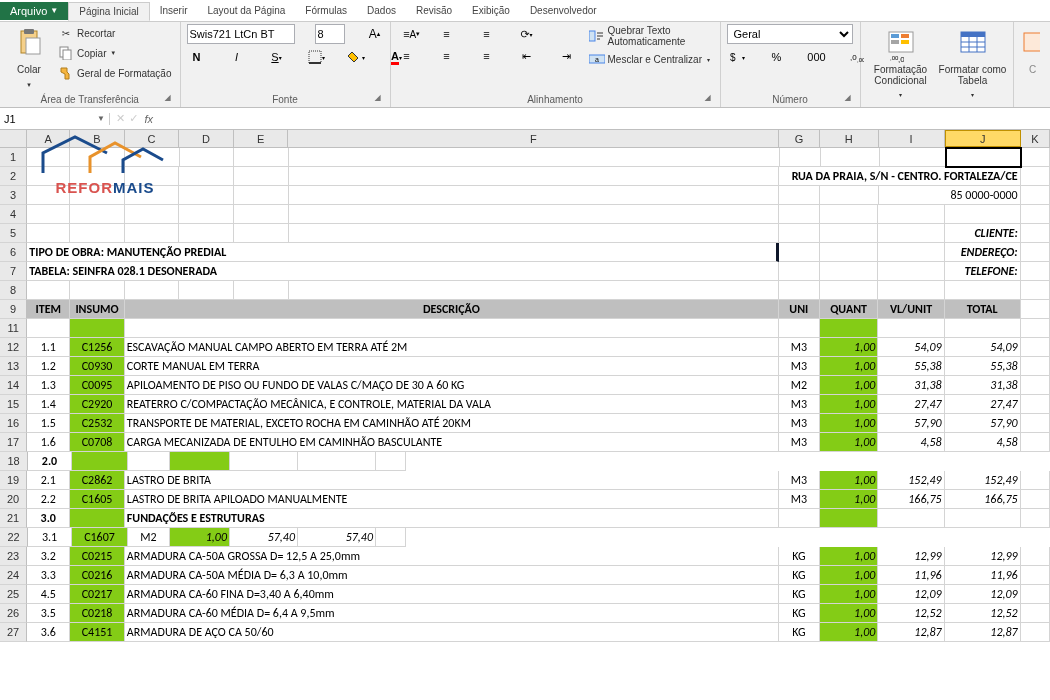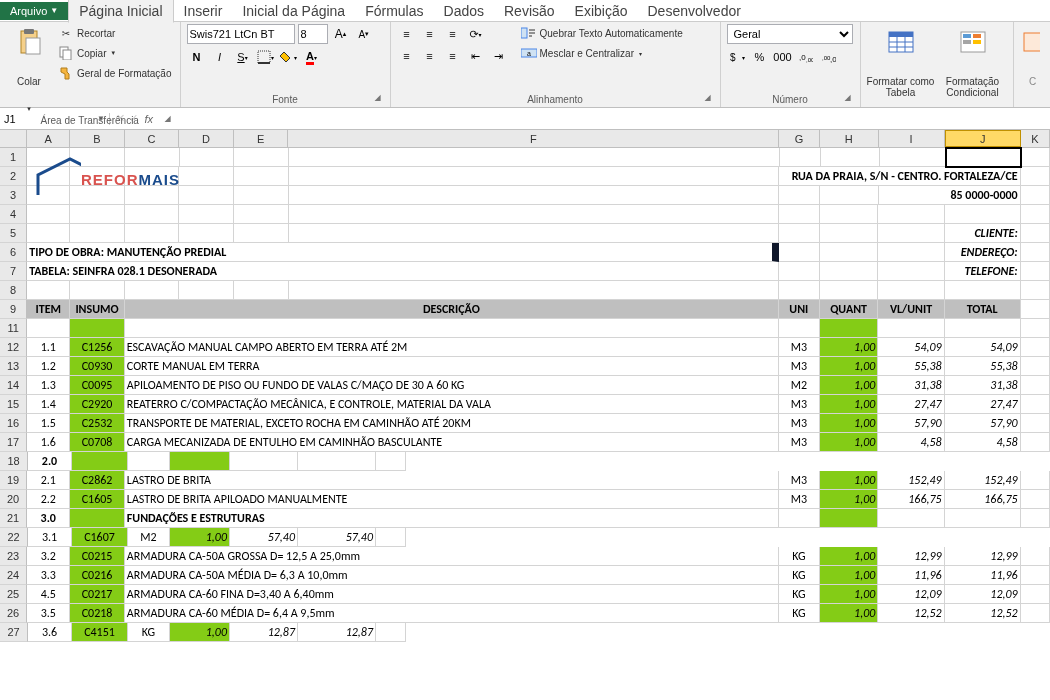--- a/index.html
+++ b/index.html
@@ -2,35 +2,35 @@
 <html><head>
 <meta charset="utf-8">
 <style>
 * { margin: 0; padding: 0; box-sizing: border-box; font-family: "Segoe UI", Tahoma, sans-serif; }
 body { background: #fff; font-size: 11px; color: #000; overflow: hidden; width: 1050px; height: 700px; }
 
 
 .ribbon-tabs { display: flex; align-items: center; height: 22px; background: #fff; border-bottom: 1px solid #ccc; }
 .ribbon-tabs .file-tab { background: #217346; color: #fff; padding: 3px 10px; font-size: 11px; display: flex; align-items: center; gap: 3px; }
 .ribbon-tabs .file-tab .arrow { font-size: 8px; }
-.ribbon-tabs .tab { padding: 3px 10px; font-size: 14px; color: #444; cursor: pointer; }
+.ribbon-tabs .tab { padding: 3px 10px; font-size: 10px; color: #444; cursor: pointer; }
 .ribbon-tabs .tab.active { background: #f1f1f1; border: 1px solid #ccc; border-bottom: 1px solid #f1f1f1; margin-bottom: -1px; }
 
 
 .ribbon { display: flex; height: 86px; background: #f1f1f1; border-bottom: 1px solid #bfbfbf; }
 .group { display: flex; flex-direction: column; border-right: 1px solid #d0d0d0; padding: 2px 6px 0 6px; }
 .group-body { flex: 1; display: flex; align-items: flex-start; gap: 4px; }
 .group-label { text-align: center; font-size: 10px; color: #5a5a5a; padding: 2px 0; position: relative; }
 .group-label .launcher { position: absolute; right: 0; bottom: 2px; width: 12px; height: 12px; font-size: 8px; color: #777; }
 
-.big-btn { display: flex; flex-direction: column; align-items: center; justify-content: flex-start; width: 46px; padding-top: 2px; font-size: 10px; color: #333; text-align: center; line-height: 1.1; gap: 18px; }
+.big-btn { display: flex; flex-direction: column; align-items: center; justify-content: flex-start; width: 46px; padding-top: 2px; font-size: 10px; color: #333; text-align: center; line-height: 1.1; gap: 6px; }
 .big-btn .ico { width: 32px; height: 32px; display: flex; align-items: center; justify-content: center; }
 
 .stack { display: flex; flex-direction: column; gap: 2px; }
-.row { display: flex; align-items: center; gap: 3px; }
+.row { display: flex; align-items: center; gap: 20px; }
 .small-btn { display: flex; align-items: center; gap: 3px; font-size: 10px; color: #333; padding: 1px 2px; }
 .ico-sm { width: 16px; height: 16px; display: inline-flex; align-items: center; justify-content: center; }
 select.ctl, input.ctl { border: 1px solid #abadb3; background: #fff; font-size: 11px; height: 20px; padding: 0 2px; }
 .btnsq { width: 20px; height: 20px; border: 1px solid transparent; display: inline-flex; align-items: center; justify-content: center; font-size: 11px; }
 
 
 .formula-bar { display: flex; align-items: center; height: 22px; border-bottom: 1px solid #bfbfbf; background: #fff; }
 .name-box { width: 110px; border-right: 1px solid #ccc; padding: 0 4px; display: flex; align-items: center; justify-content: space-between; font-size: 11px; }
 .name-box .dd { font-size: 8px; color: #666; }
 .fx-btns { display: flex; gap: 4px; padding: 0 6px; color: #888; }
@@ -49,37 +49,37 @@
 .row-h { width: 28px; background: #e9e9e9; border-right: 1px solid #bfbfbf; border-bottom: 1px solid #d4d4d4; text-align: center; font-size: 11px; color: #333; display: flex; align-items: center; justify-content: center; }
 .cell { border-right: 1px solid #d4d4d4; border-bottom: 1px solid #d4d4d4; padding: 0 2px; font-size: 12px; display: flex; align-items: center; overflow: hidden; white-space: nowrap; font-family: Calibri, sans-serif; }
 .cell.hdr { background: #bfbfbf; font-weight: bold; justify-content: center; }
 .cell.shade { background: #84cc16; }
 .cell.selected { border: 2px solid #000; margin: -1px; z-index: 2; }
 .cell.num { justify-content: flex-end; font-style: italic; }
 .cell.center { justify-content: center; }
 .bold { font-weight: bold; }
 
 
-.logo-wrap { position: absolute; left: 30px; top: 18px; width: 150px; height: 62px; display: flex; align-items: center; justify-content: center; }
+.logo-wrap { position: absolute; left: 30px; top: 4px; width: 150px; height: 62px; display: flex; flex-direction: column; align-items: center; justify-content: center; }
 
 
 .cw-A{width:44px}.cw-B{width:56px}.cw-C{width:56px}.cw-D{width:56px}.cw-E{width:56px}
 .cw-F{width:504px}.cw-G{width:42px}.cw-H{width:60px}.cw-I{width:68px}.cw-J{width:78px}.cw-K{width:30px}
 </style>
 </head>
 <body>
 
 <div class="ribbon-tabs">
   <div class="file-tab">
       <span>Arquivo</span>
       <span class="arrow">▼</span>
     </div>
   <div class="tab active">Página Inicial</div>
   <div class="tab">Inserir</div>
-  <div class="tab">Inicial da Página</div>
+  <div class="tab">Layout da Página</div>
   <div class="tab">Fórmulas</div>
   <div class="tab">Dados</div>
   <div class="tab">Revisão</div>
   <div class="tab">Exibição</div>
   <div class="tab">Desenvolvedor</div>
 </div>
 
 <div class="ribbon">
 
   <div class="group">
@@ -233,42 +233,42 @@
       </div>
     </div>
     <div class="group-label"><span>Número</span><span class="launcher">◢</span></div>
   </div>
 
   <div class="group">
     <div class="group-body">
       <div class="big-btn" style="width:68px">
         <span class="ico">
             <svg width="28" height="24">
+              <rect x="2" y="2" width="24" height="20" fill="#fff" stroke="#999"></rect>
+              <rect x="4" y="4" width="8" height="4" fill="#5b9bd5"></rect>
+              <rect x="14" y="4" width="8" height="4" fill="#ed7d31"></rect>
+              <rect x="4" y="10" width="8" height="4" fill="#a5a5a5"></rect>
+              <rect x="14" y="10" width="8" height="4" fill="#ffc000"></rect>
+            </svg>
+          </span>
+        <span>Formatação Condicional</span>
+          <span style="font-size:6px">▾</span>
+      </div>
+      <div class="big-btn" style="width:68px">
+        <span class="ico">
+            <svg width="28" height="24">
               <rect x="2" y="2" width="24" height="20" fill="#fff" stroke="#4472c4"></rect>
               <rect x="2" y="2" width="24" height="5" fill="#4472c4"></rect>
               <line x1="10" y1="2" x2="10" y2="22" stroke="#4472c4"></line>
               <line x1="18" y1="2" x2="18" y2="22" stroke="#4472c4"></line>
               <line x1="2" y1="12" x2="26" y2="12" stroke="#4472c4"></line>
               <line x1="2" y1="17" x2="26" y2="17" stroke="#4472c4"></line>
             </svg>
           </span>
         <span>Formatar como Tabela</span>
-          <span style="font-size:6px">▾</span>
-      </div>
-      <div class="big-btn" style="width:68px">
-        <span class="ico">
-            <svg width="28" height="24">
-              <rect x="2" y="2" width="24" height="20" fill="#fff" stroke="#999"></rect>
-              <rect x="4" y="4" width="8" height="4" fill="#5b9bd5"></rect>
-              <rect x="14" y="4" width="8" height="4" fill="#ed7d31"></rect>
-              <rect x="4" y="10" width="8" height="4" fill="#a5a5a5"></rect>
-              <rect x="14" y="10" width="8" height="4" fill="#ffc000"></rect>
-            </svg>
-          </span>
-        <span>Formatação Condicional</span>
           <span style="font-size:6px">▾</span>
       </div>
     </div>
     <div class="group-label">&nbsp;</div>
   </div>
   <div class="group" style="border-right:none;width:26px;overflow:hidden">
      <div class="big-btn" style="width:26px">
         <span class="ico">
           <svg width="22" height="22">
             <rect x="2" y="2" width="18" height="18" fill="#fde9d9" stroke="#ed7d31"></rect>
@@ -337,21 +337,21 @@
       <div class="grid-row">
         <div class="row-h">3</div>
         <div class="cell cw-A"></div>
         <div class="cell cw-B"></div>
         <div class="cell cw-C"></div>
         <div class="cell cw-D"></div>
         <div class="cell cw-E"></div>
         <div class="cell cw-F"></div>
         <div class="cell cw-G"></div>
         <div class="cell cw-H"></div>
-        <div class="cell" style="width:146px;justify-content:flex-end;font-weight:bold">85 0000-0000</div>
+        <div class="cell" style="width:146px;justify-content:flex-end;font-weight:normal">85 0000-0000</div>
         <div class="cell cw-K"></div>
       </div>
       <div class="grid-row">
         <div class="row-h">4</div>
         <div class="cell cw-A"></div>
         <div class="cell cw-B"></div>
         <div class="cell cw-C"></div>
         <div class="cell cw-D"></div>
         <div class="cell cw-E"></div>
         <div class="cell cw-F"></div>
@@ -370,21 +370,21 @@
         <div class="cell cw-E"></div>
         <div class="cell cw-F"></div>
         <div class="cell cw-G"></div>
         <div class="cell cw-H"></div>
         <div class="cell cw-I"></div>
         <div class="cell cw-J num bold">CLIENTE:</div>
         <div class="cell cw-K"></div>
       </div>
       <div class="grid-row">
         <div class="row-h">6</div>
-        <div class="cell bold" style="width:772px;border-right:7px solid #0f172a">TIPO DE OBRA: MANUTENÇÃO PREDIAL</div>
+        <div class="cell bold" style="width:772px;border-right:3px solid #0f172a">TIPO DE OBRA: MANUTENÇÃO PREDIAL</div>
         <div class="cell cw-G"></div>
         <div class="cell cw-H"></div>
         <div class="cell cw-I"></div>
         <div class="cell cw-J num bold">ENDEREÇO:</div>
         <div class="cell cw-K"></div>
       </div>
       <div class="grid-row">
         <div class="row-h">7</div>
         <div class="cell bold" style="width:772px">TABELA: SEINFRA 028.1 DESONERADA</div>
         <div class="cell cw-G"></div>
@@ -589,20 +589,21 @@
         <div class="cell cw-G center">KG</div>
         <div class="cell cw-H shade num">1,00</div>
         <div class="cell cw-I num">12,52</div>
         <div class="cell cw-J num">12,52</div>
         <div class="cell cw-K"></div>
       </div>
       <div class="grid-row">
         <div class="row-h">27</div>
         <div class="cell cw-A center">3.6</div>
         <div class="cell cw-B shade center">C4151</div>
+        <div class="cell" style="width:672px">ARMADURA DE AÇO CA 50/60</div>
         <div class="cell cw-G center">KG</div>
         <div class="cell cw-H shade num">1,00</div>
         <div class="cell cw-I num">12,87</div>
         <div class="cell cw-J num">12,87</div>
         <div class="cell cw-K"></div>
       </div>
     </div>
 
   <div class="logo-wrap">
     <svg width="140" height="44">

